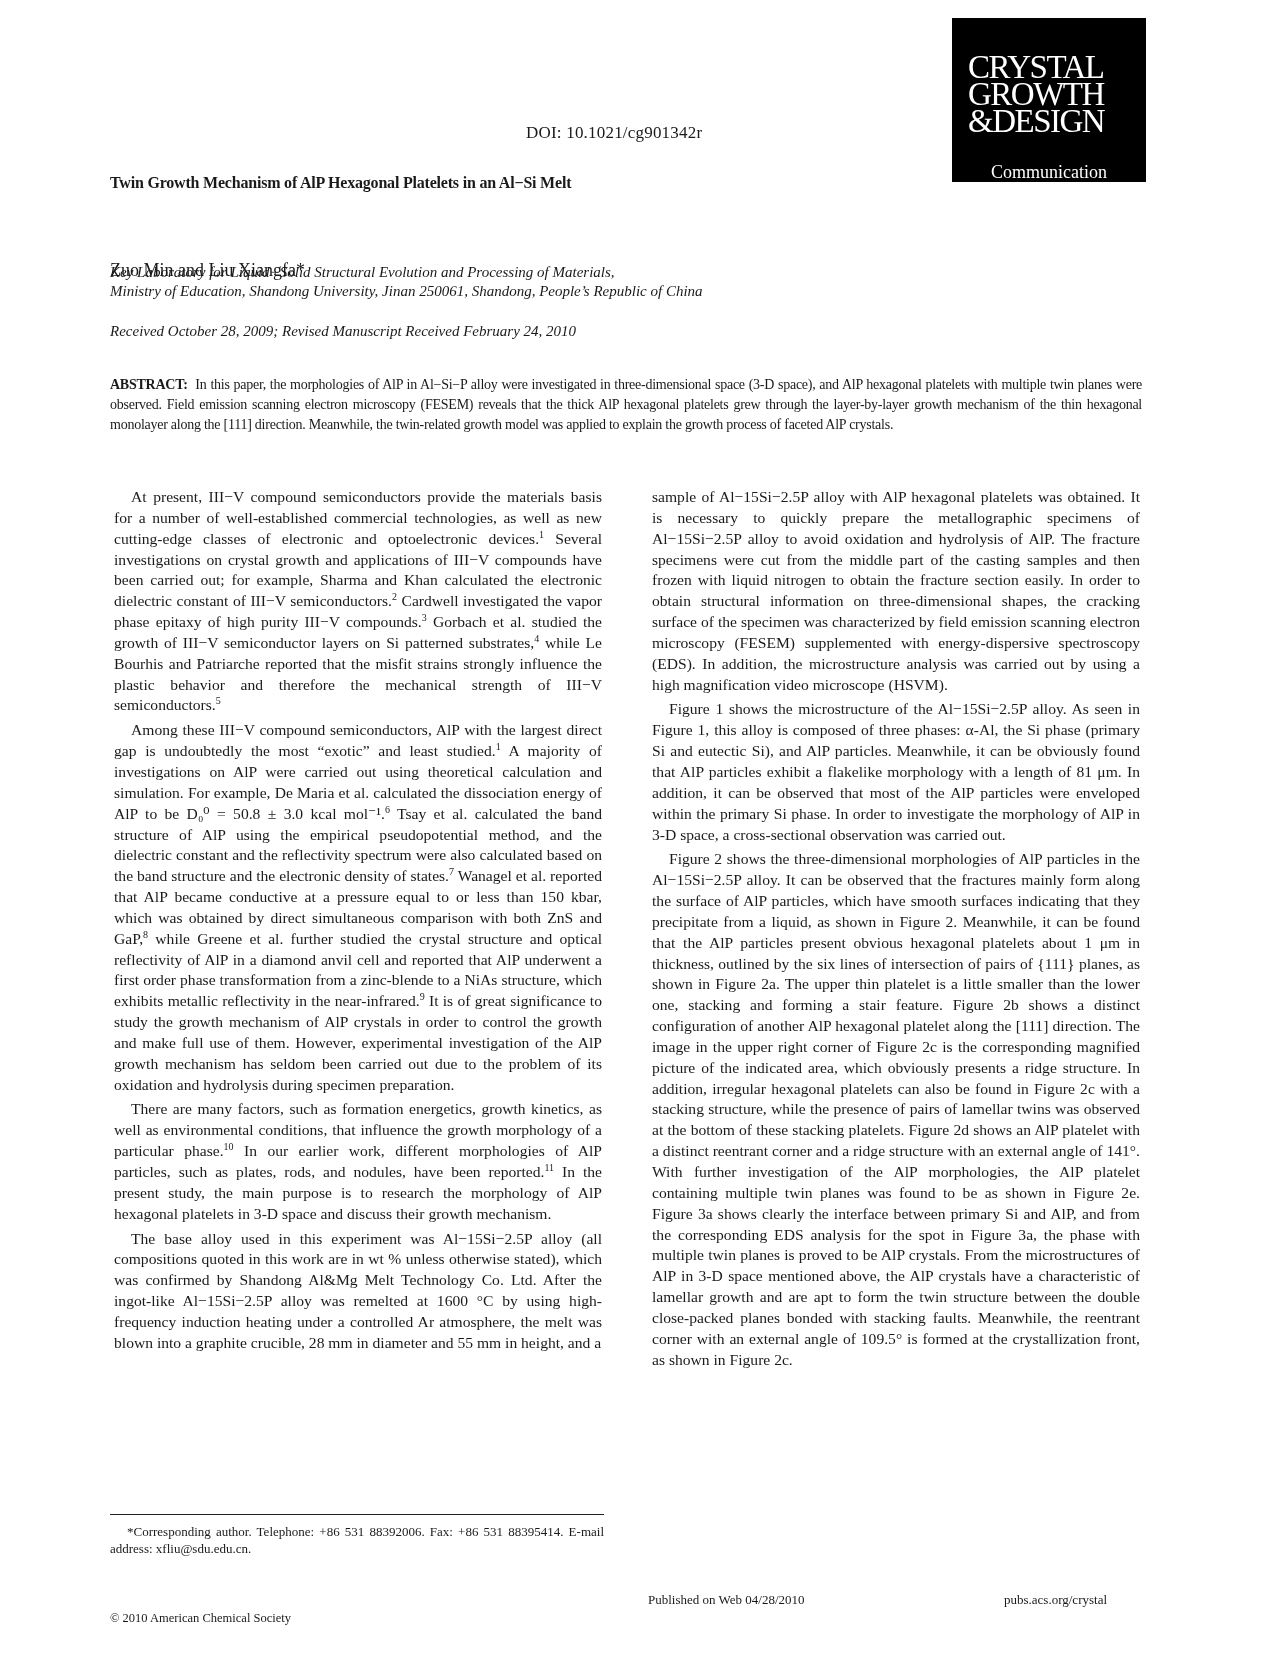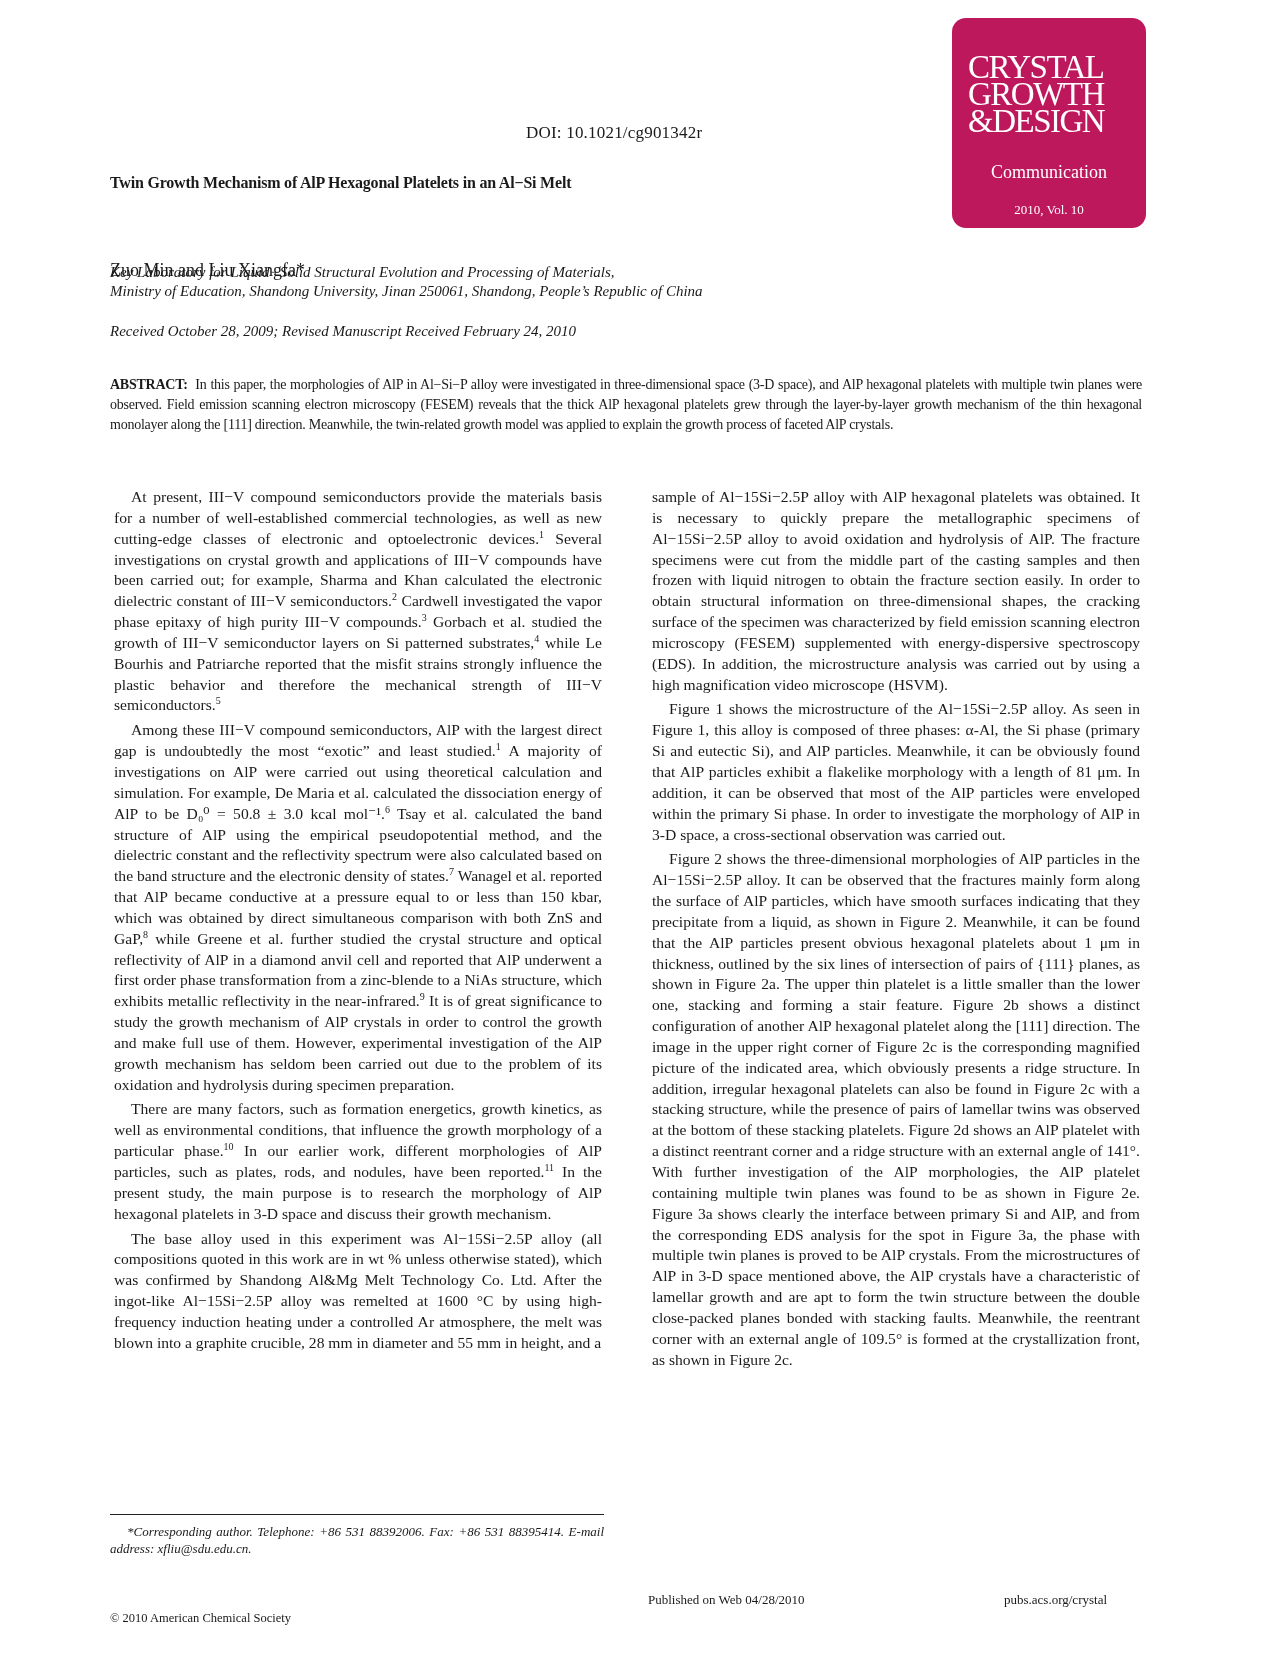--- a/index.html
+++ b/index.html
@@ -4,36 +4,36 @@
 <style>
   html, body { margin:0; padding:0; background:#ffffff; }
   body { width:1266px; height:1669px; position:relative; overflow:hidden; color:#1a1a1a;
          font-family:"Liberation Serif","DejaVu Serif",serif; }
   .abs { position:absolute; }
   .doi { left:526px; top:123px; font-size:17px; letter-spacing:0.2px; }
   .title { left:110px; top:174px; font-size:16px; font-weight:bold; white-space:nowrap; letter-spacing:-0.2px; }
   .authors { left:110px; top:228px; font-size:18px;margin-top:32px; }
   .affil { left:110px; top:263px; font-size:15px; font-style:italic; line-height:19px; }
   .received { left:110px; top:323px; font-size:15px; font-style:italic; }
-  .journal-box { left:952px; top:18px; width:194px; height:210px; background:#be185d; color:#ffffff; text-align:center;border-radius:14px; }
+  .journal-box { left:952px; top:18px; width:194px; height:164px; background:#000000; color:#ffffff; text-align:center; }
   .jb-name { position:absolute; left:16px; top:36px; width:170px; text-align:left; font-size:33px; line-height:27px; letter-spacing:-1.5px; }
   .jb-name span { display:block; }
   .jb-type { position:absolute; left:0; width:194px; top:144px; font-size:18px; }
   .jb-year { position:absolute; left:0; width:194px; top:184px; font-size:13px; }
   .jb-pages { position:absolute; left:0; width:194px; top:210px; font-size:19px; }
   .abstract { left:110px; top:375px; width:1032px; font-size:14px; line-height:20px; text-align:justify; letter-spacing:-0.25px; }
   .abstract b { font-weight:bold; }
   .col { top:483px; width:496px; font-size:15.6px; line-height:20.85px; text-align:justify; }
   .col-left { left:110px; }
   .col-right { left:648px; }
   .col p { margin:4px; text-indent:17px; }
   .col p.cont { text-indent:0; }
   sup { font-size:10px; line-height:0; vertical-align:6px; }
   .footnote-rule { left:110px; top:1514px; width:494px; height:0; border-top:1.5px solid #222; }
-  .footnote { left:110px; top:1523px; width:494px; font-size:13px; line-height:17px; text-align:justify; text-indent:17px;font-style:italic; }
+  .footnote { left:110px; top:1523px; width:494px; font-size:13px; line-height:17px; text-align:justify; text-indent:17px; }
   .footer-left { left:110px; top:1592px; font-size:12.5px;margin-top:19px; }
   .footer-center { left:648px; top:1592px; font-size:13px; }
   .footer-right { left:1004px; top:1592px; font-size:13px; }
 </style>
 </head>
 <body>
 
 <div class="abs doi">DOI: 10.1021/cg901342r</div>
 
 <div class="abs journal-box">

